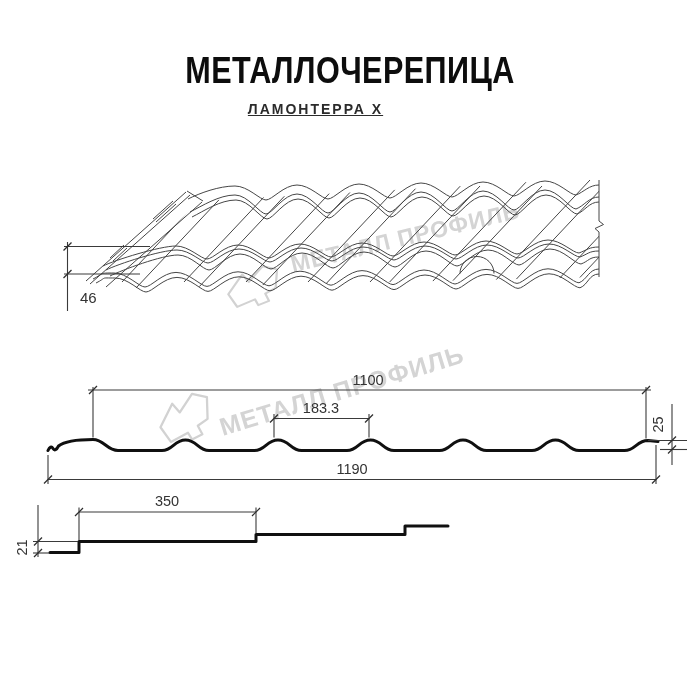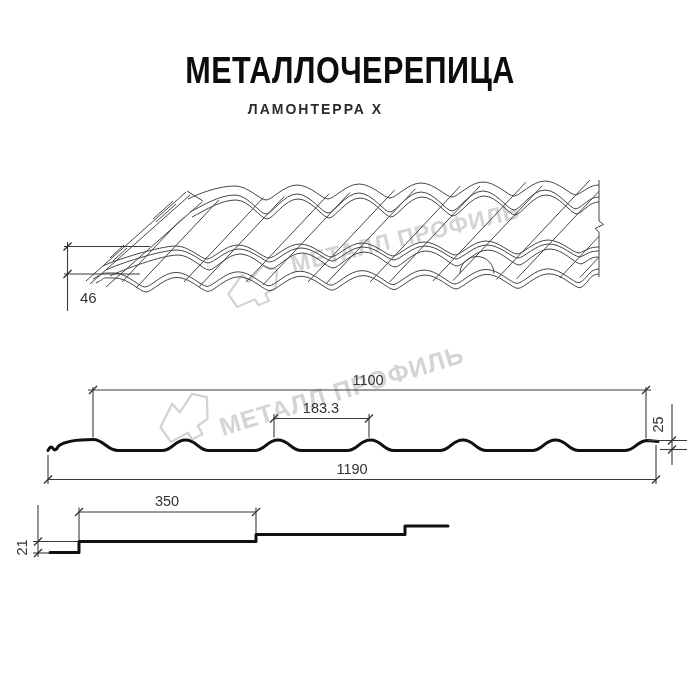--- a/index.html
+++ b/index.html
@@ -2,21 +2,21 @@
 <html><head>
 <meta charset="utf-8">
 <style>
   html,body{margin:0;padding:0;background:#fff;}
   #page{position:relative;width:700px;height:700px;background:#ffffff;overflow:hidden;
         font-family:"Liberation Sans",sans-serif;}
   .title{position:absolute;left:0;top:50px;width:700px;text-align:center;
          font-size:36px;font-weight:bold;color:#0d0d0d;letter-spacing:0.5px;
          transform:scaleX(.85);transform-origin:50% 50%;white-space:nowrap;}
   .subtitle{position:absolute;left:0;top:101px;width:631px;text-align:center;
-         font-size:14px;font-weight:bold;color:#2b2b2b;letter-spacing:2px;white-space:nowrap;}
+         font-size:14px;font-weight:bold;color:#2b2b2b;letter-spacing:2px;white-space:nowrap;text-decoration:underline;}
   .wm-text{position:absolute;color:#d4d4d4;font-weight:bold;white-space:nowrap;
          z-index:1;transform-origin:left top;letter-spacing:1px;}
   #wm1{left:288px;top:252px;font-size:23px;transform:rotate(-13.5deg);}
   #wm2{left:216px;top:414px;font-size:25px;transform:rotate(-17deg);}
   svg{position:absolute;left:0;top:0;z-index:2;}
   .thin{stroke:#3a3a3a;stroke-width:1.1;fill:none;}
   .slash{stroke:#2e2e2e;stroke-width:1.2;fill:none;}
   .thick{stroke:#101010;stroke-width:3;fill:none;stroke-linejoin:round;stroke-linecap:round;}
   .persp{stroke:#464646;stroke-width:1;fill:none;stroke-linejoin:round;}
   .dimtxt{font-family:"Liberation Sans",sans-serif;font-size:14.5px;fill:#333;}

